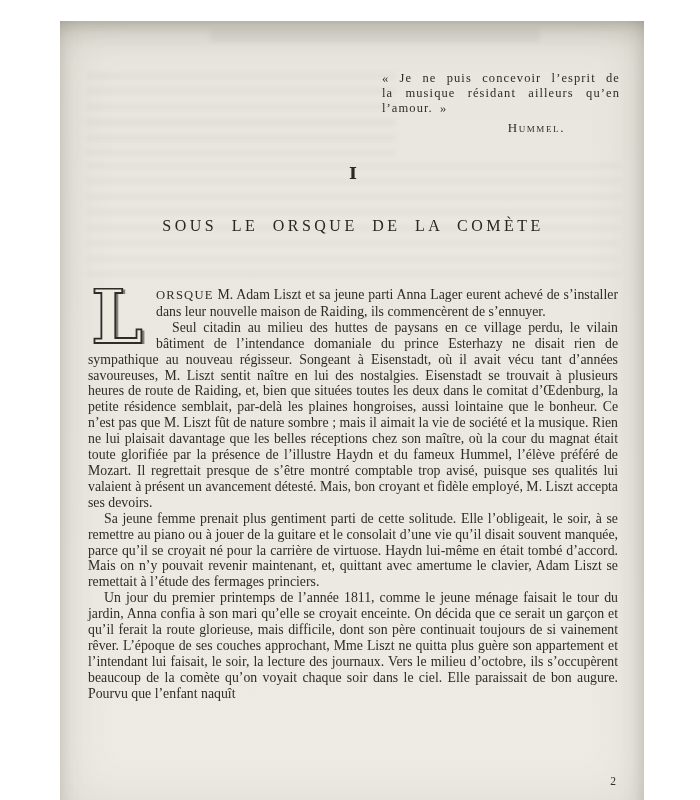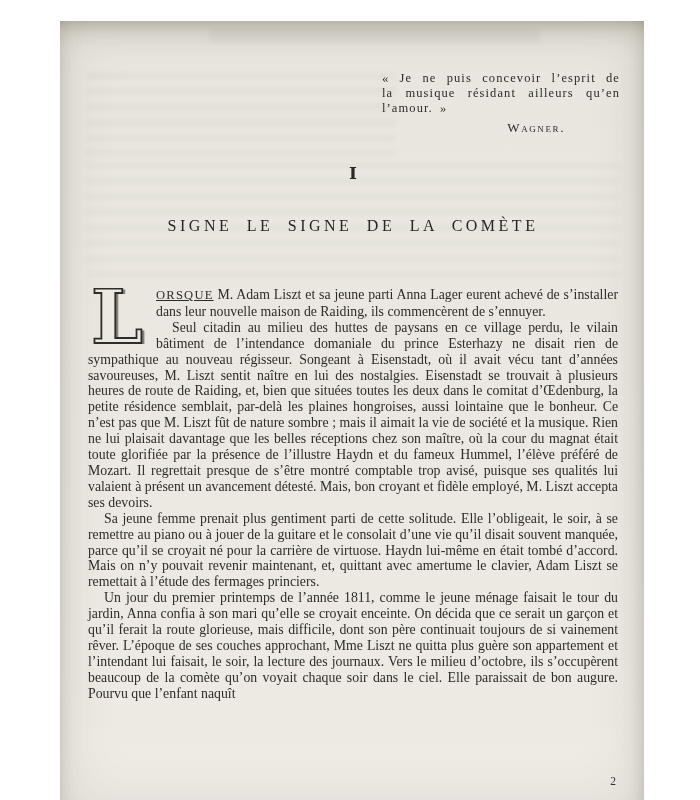--- a/index.html
+++ b/index.html
@@ -113,21 +113,20 @@
   .indent { text-indent: 16px; }
   .dropcap {
     float: left;
     width: 62px;
     height: 58px;
     margin: 1px 6px 0 0;
   }
   .lead {
     font-size: 12.6px;
     letter-spacing: 1.2px;
-    text-decoration: underline;
   }
   
   .folio {
     position: absolute;
     top: 754px;
     right: 28px;
     font-size: 11.5px;
     color: #33312c;
   }
 </style>
@@ -136,26 +135,26 @@
 
 <div class="canvas">
   <div class="photo">
 
     <div class="ghost ghost-head"></div>
     <div class="ghost ghost-upper"></div>
     <div class="ghost ghost-middle"></div>
 
     <div class="epigraph">
       <p class="epigraph-text">«&nbsp;Je ne puis concevoir l’esprit de la musique résidant ailleurs qu’en l’amour.&nbsp;»</p>
-      <p class="epigraph-attr">Wagner.</p>
+      <p class="epigraph-attr">Hummel.</p>
     </div>
 
     <div class="chapter-numeral">I</div>
 
-    <h1 class="chapter-title">SIGNE LE SIGNE DE LA COMÈTE</h1>
+    <h1 class="chapter-title">SOUS LE ORSQUE DE LA COMÈTE</h1>
 
     <div class="body-text">
       <p class="para"><span class="dropcap"><svg width="62" height="58" viewBox="0 0 62 58" aria-hidden="true">
               <text x="6" y="56" font-family="DejaVu Serif, serif" font-size="74" font-weight="bold" fill="#2f2d28" opacity="0.55">L</text>
               <text x="3" y="54.5" font-family="DejaVu Serif, serif" font-size="74" font-weight="bold" fill="#ece9e1" stroke="#2f2d28" stroke-width="1.8">L</text>
             </svg></span><span class="lead">ORSQUE</span> <span>M. Adam Liszt et sa jeune parti Anna Lager eurent achevé de s’installer dans leur nouvelle maison de Raiding, ils commencèrent de s’ennuyer.</span></p>
       <p class="para indent">Seul citadin au milieu des huttes de paysans en ce village perdu, le vilain bâtiment de l’intendance domaniale du prince Esterhazy ne disait rien de sympathique au nouveau régisseur. Songeant à Eisenstadt, où il avait vécu tant d’années savoureuses, M. Liszt sentit naître en lui des nostalgies. Eisenstadt se trouvait à plusieurs heures de route de Raiding, et, bien que situées toutes les deux dans le comitat d’Œdenburg, la petite résidence semblait, par-delà les plaines hongroises, aussi lointaine que le bonheur. Ce n’est pas que M. Liszt fût de nature sombre&nbsp;; mais il aimait la vie de société et la musique. Rien ne lui plaisait davantage que les belles réceptions chez son maître, où la cour du magnat était toute glorifiée par la présence de l’illustre Haydn et du fameux Hummel, l’élève préféré de Mozart. Il regrettait presque de s’être montré comptable trop avisé, puisque ses qualités lui valaient à présent un avancement détesté. Mais, bon croyant et fidèle employé, M. Liszt accepta ses devoirs.</p>
       <p class="para indent">Sa jeune femme prenait plus gentiment parti de cette solitude. Elle l’obligeait, le soir, à se remettre au piano ou à jouer de la guitare et le consolait d’une vie qu’il disait souvent manquée, parce qu’il se croyait né pour la carrière de virtuose. Haydn lui-même en était tombé d’accord. Mais on n’y pouvait revenir maintenant, et, quittant avec amertume le clavier, Adam Liszt se remettait à l’étude des fermages princiers.</p>
       <p class="para indent">Un jour du premier printemps de l’année 1811, comme le jeune ménage faisait le tour du jardin, Anna confia à son mari qu’elle se croyait enceinte. On décida que ce serait un garçon et qu’il ferait la route glorieuse, mais difficile, dont son père continuait toujours de si vainement rêver. L’époque de ses couches approchant, Mme Liszt ne quitta plus guère son appartement et l’intendant lui faisait, le soir, la lecture des journaux. Vers le milieu d’octobre, ils s’occupèrent beaucoup de la comète qu’on voyait chaque soir dans le ciel. Elle paraissait de bon augure. Pourvu que l’enfant naquît</p>
     </div>

